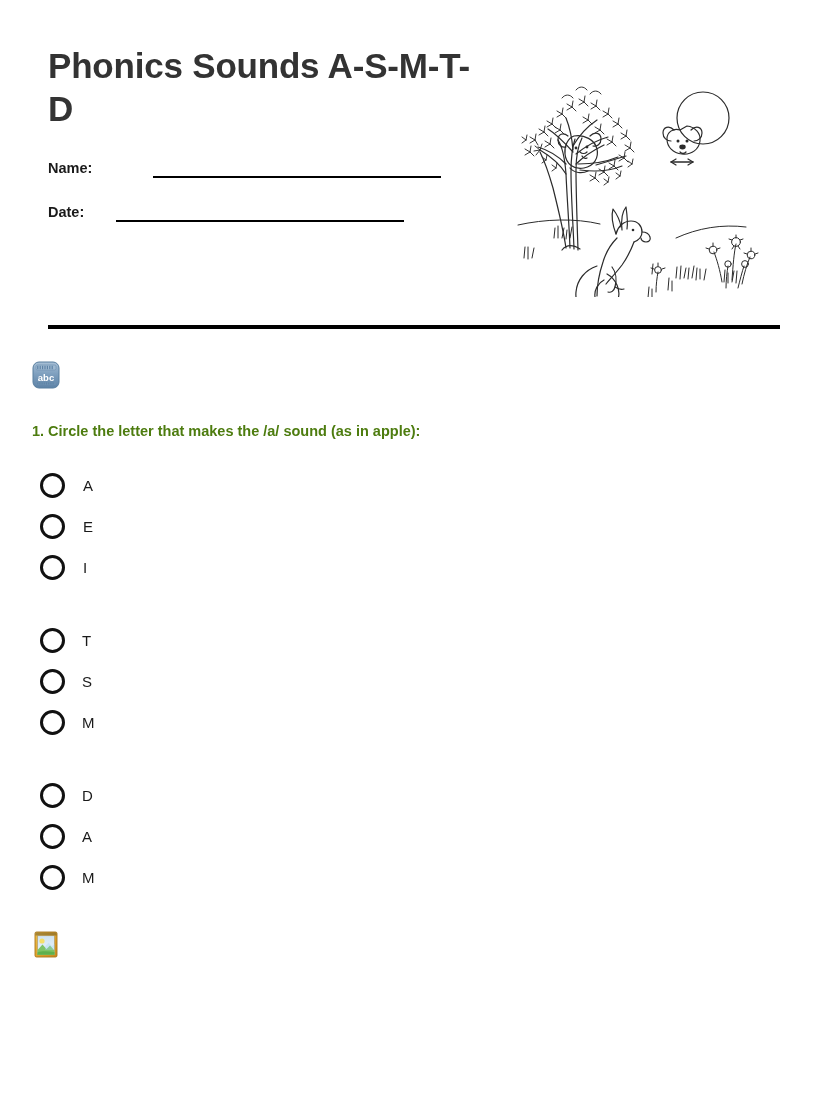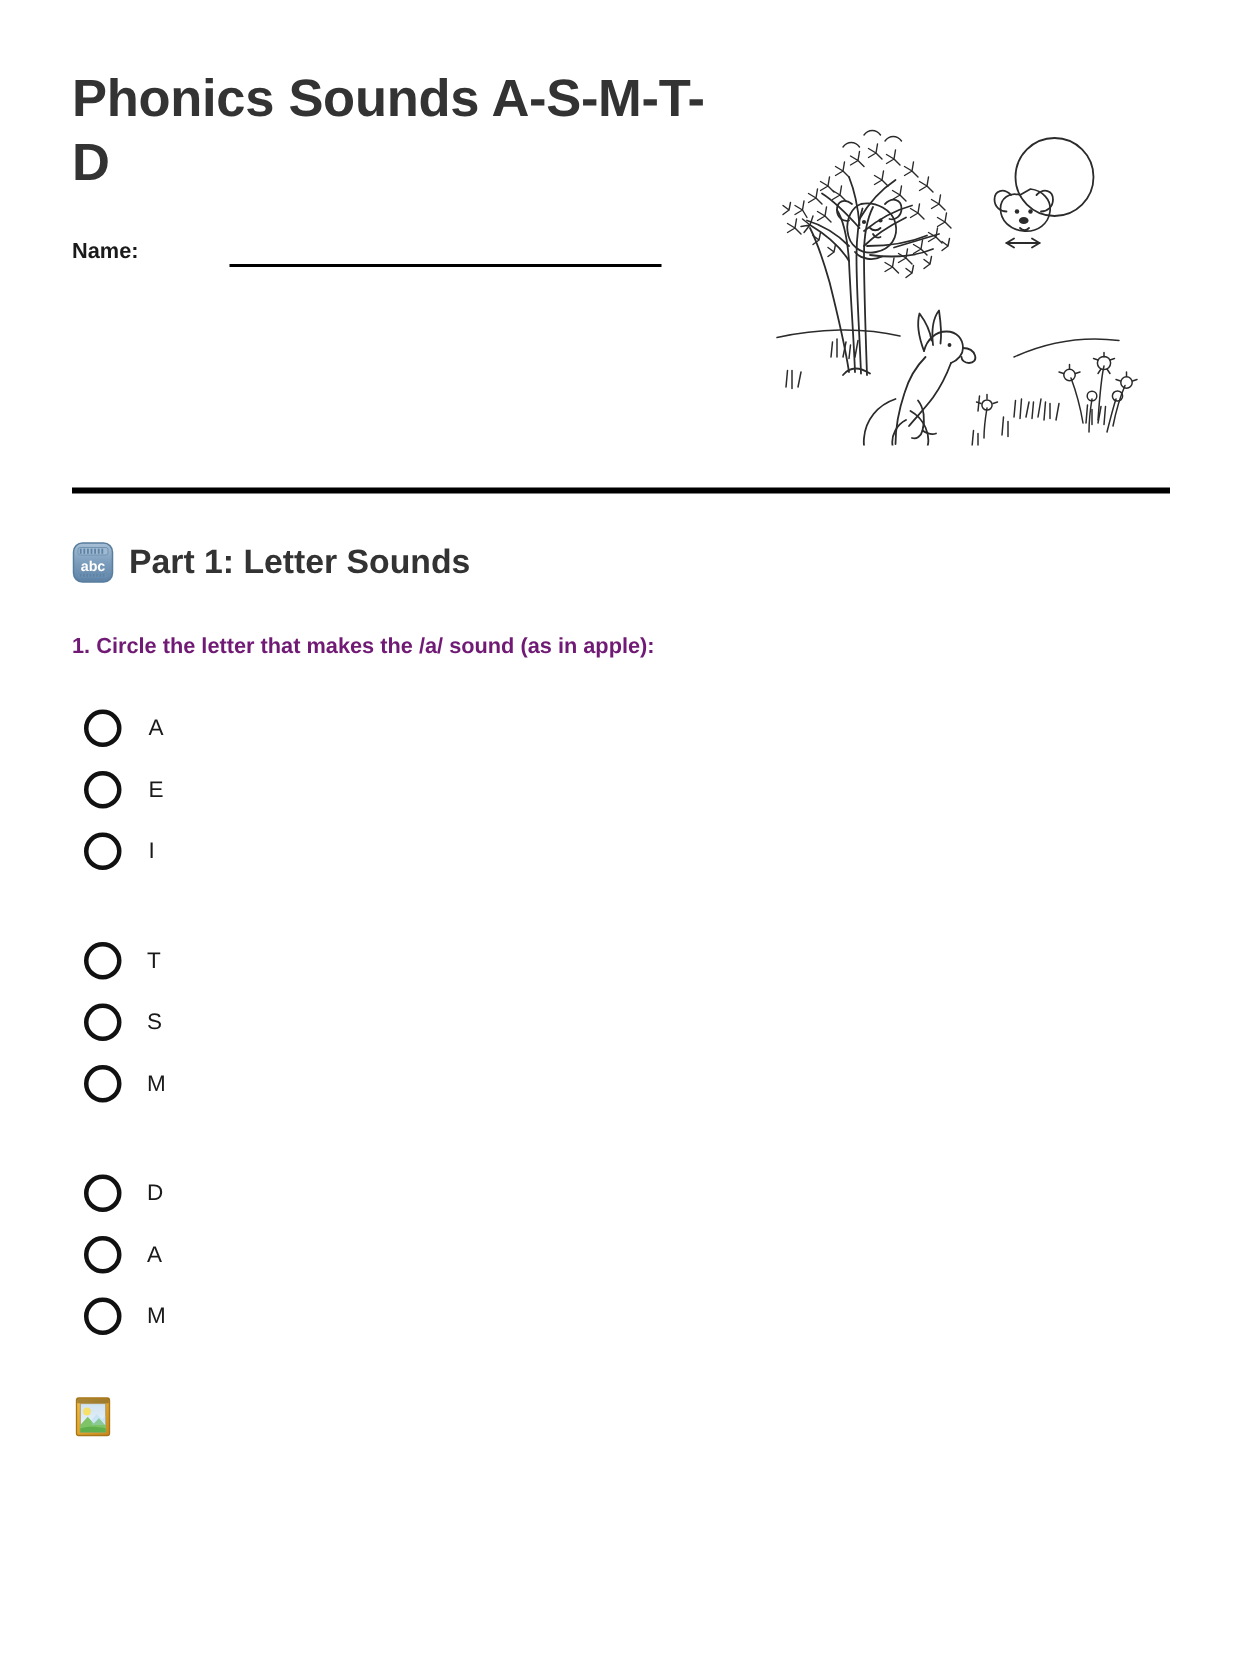--- a/index.html
+++ b/index.html
@@ -79,21 +79,21 @@
 
   
   .divider {
     margin: 28px 48px 0 48px;
     height: 0;
     border-top: 4.5px solid #000000;
   }
 
   
   .content {
-    padding: 0 48px;
+    padding: 0 32px;
     box-sizing: border-box;
   }
   .section-heading {
     display: flex;
     align-items: center;
     margin-top: 32px;
   }
   .section-emoji {
     width: 28px;
     height: 28px;
@@ -108,21 +108,21 @@
     color: #333333;
     line-height: 28px;
   }
 
   .question {
     margin-top: 32px;
   }
   .question-text {
     font-size: 14.5px;
     font-weight: bold;
-    color: #701a75;
+    color: #4d7c0f;
     line-height: 20px;
   }
   .options {
     margin-top: 24px;
   }
   .option {
     display: flex;
     align-items: center;
     height: 41px;
   }
@@ -153,20 +153,24 @@
     <div class="header-inner">
       <div class="header-left">
 
         <h1 class="doc-title">Phonics Sounds A-S-M-T-D</h1>
 
         <div class="field-row first">
           <span class="field-label">Name:</span>
           <span class="field-line"></span>
         </div>
 
+        <div class="field-row">
+          <span class="field-label">Date:</span>
+          <span class="field-line"></span>
+        </div>
 
       </div>
 
       <div class="illustration">
         <svg viewBox="0 0 280 245" xmlns="http://www.w3.org/2000/svg" fill="none" stroke="#2b2b2b" stroke-width="1.2" stroke-linecap="round" stroke-linejoin="round">
 
           <path d="M18 173 C 45 167, 75 166, 100 172" stroke-width="1"></path>
           <path d="M176 186 C 198 176, 222 172, 246 175" stroke-width="1"></path>
 
           <path d="M70 196 C 69 170, 67 146, 66 122 C 65 108, 63 96, 58 88"></path>
@@ -350,21 +354,20 @@
             <rect x="7.4" y="21.5" width="1" height="2"></rect>
             <rect x="9.6" y="21.5" width="1" height="2"></rect>
             <rect x="11.8" y="21.5" width="1" height="2"></rect>
             <rect x="14" y="21.5" width="1" height="2"></rect>
             <rect x="16.2" y="21.5" width="1" height="2"></rect>
             <rect x="18.4" y="21.5" width="1" height="2"></rect>
             <rect x="20.6" y="21.5" width="1" height="2"></rect>
           </g>
         </svg>
       </span>
-      <span class="section-title">Part 1: Letter Sounds</span>
     </div>
 
     <div class="question q1">
       <div class="question-text">1. Circle the letter that makes the /a/ sound (as in apple):</div>
       <div class="options">
         <div class="option">
           <span class="option-circle"></span>
           <span class="option-letter">A</span>
         </div>
         <div class="option">

